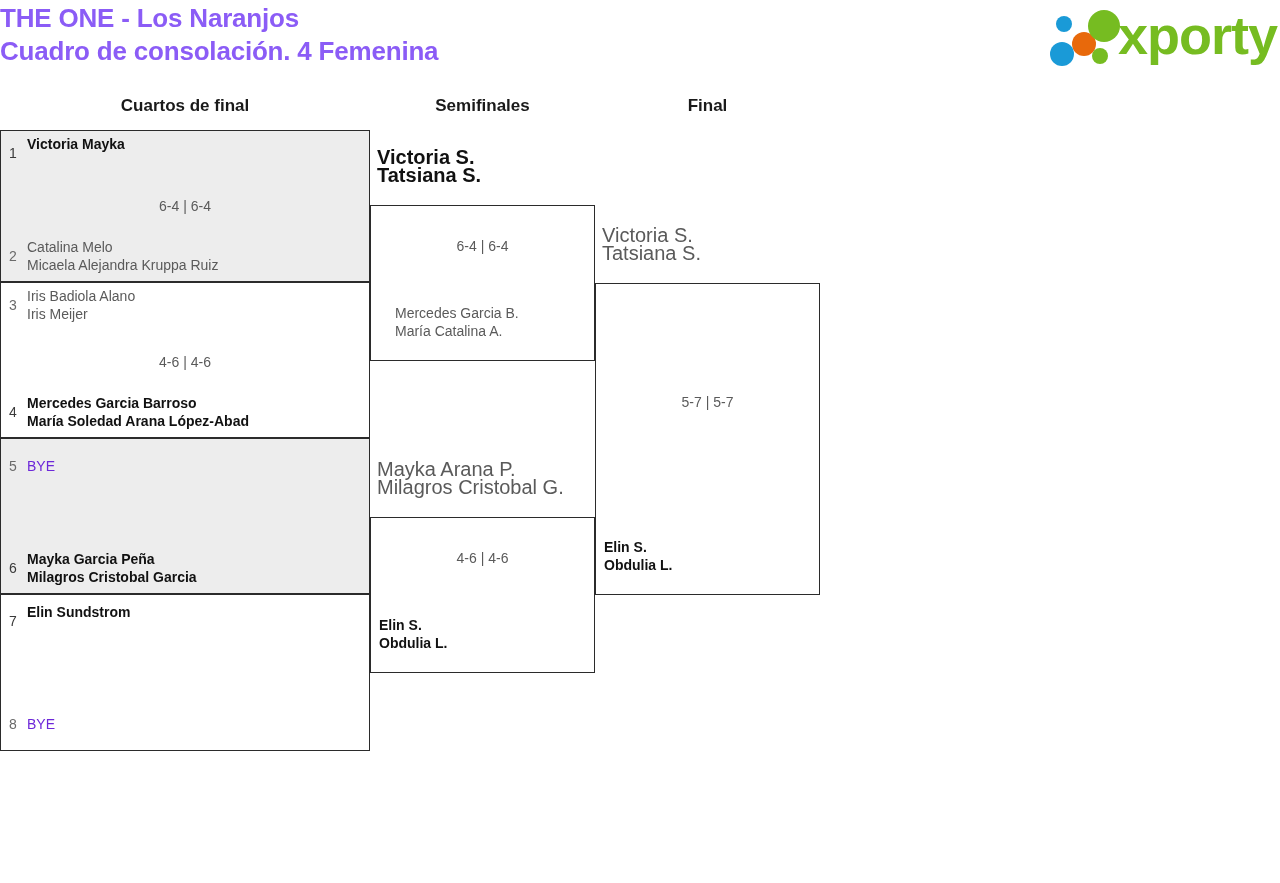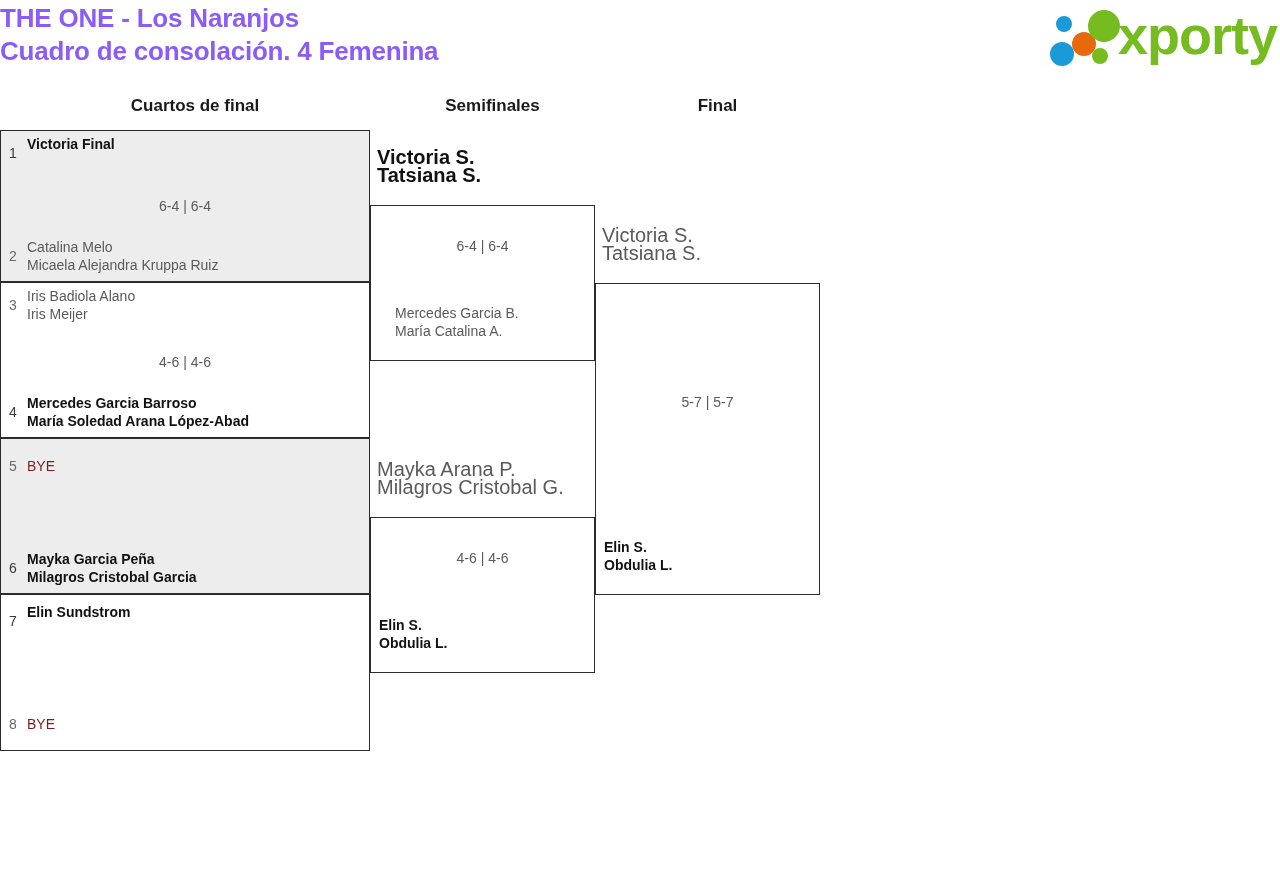--- a/index.html
+++ b/index.html
@@ -70,21 +70,20 @@
   }
 
   
   .round-header {
     position: absolute;
     font-size: 17px;
     font-weight: bold;
     color: #1a1a1a;
     text-align: center;
     white-space: nowrap;
-    margin-left: 10px;
   }
   #round-header-0 { left: 0px;   top: 96px; width: 370px; }
   #round-header-1 { left: 370px; top: 96px; width: 225px; }
   #round-header-2 { left: 595px; top: 96px; width: 225px; }
 
   
   #bracket {
     position: absolute;
     left: 0; top: 0;
     width: 1280px;
@@ -119,21 +118,21 @@
   }
   .players {
     flex: 1 1 auto;
     font-size: 14px;
     line-height: 18px;
     color: #5a5a5a;
   }
   .players .pl { display: block; white-space: nowrap; }
   .slot.winner .players { color: #111111; font-weight: bold; }
   .slot.winner .seed { color: #3a3a3a; }
-  .slot.bye .players { color: #7f1d1d; }
+  .slot.bye .players { color: #6d28d9; }
 
   .score {
     position: absolute;
     left: 0;
     width: 100%;
     text-align: center;
     font-size: 14px;
     color: #5a5a5a;
     line-height: 18px;
   }
@@ -174,21 +173,21 @@
 <div id="round-header-0" class="round-header">Cuartos de final</div>
 <div id="round-header-1" class="round-header">Semifinales</div>
 <div id="round-header-2" class="round-header">Final</div>
 
 <div id="bracket">
 
   <div class="match-box shaded" style="left:0px; top:130px; width:370px; height:152px;">
     <div class="slot winner" style="top:4px;">
       <span class="seed">1</span>
       <span class="players">
-        <span class="pl">Victoria Final</span>
+        <span class="pl">Victoria Mayka</span>
       </span>
     </div>
     <div class="score" style="top:66px;">6-4 | 6-4</div>
     <div class="slot" style="top:107px;">
       <span class="seed">2</span>
       <span class="players">
         <span class="pl">Catalina Melo</span>
         <span class="pl">Micaela Alejandra Kruppa Ruiz</span>
       </span>
     </div>

